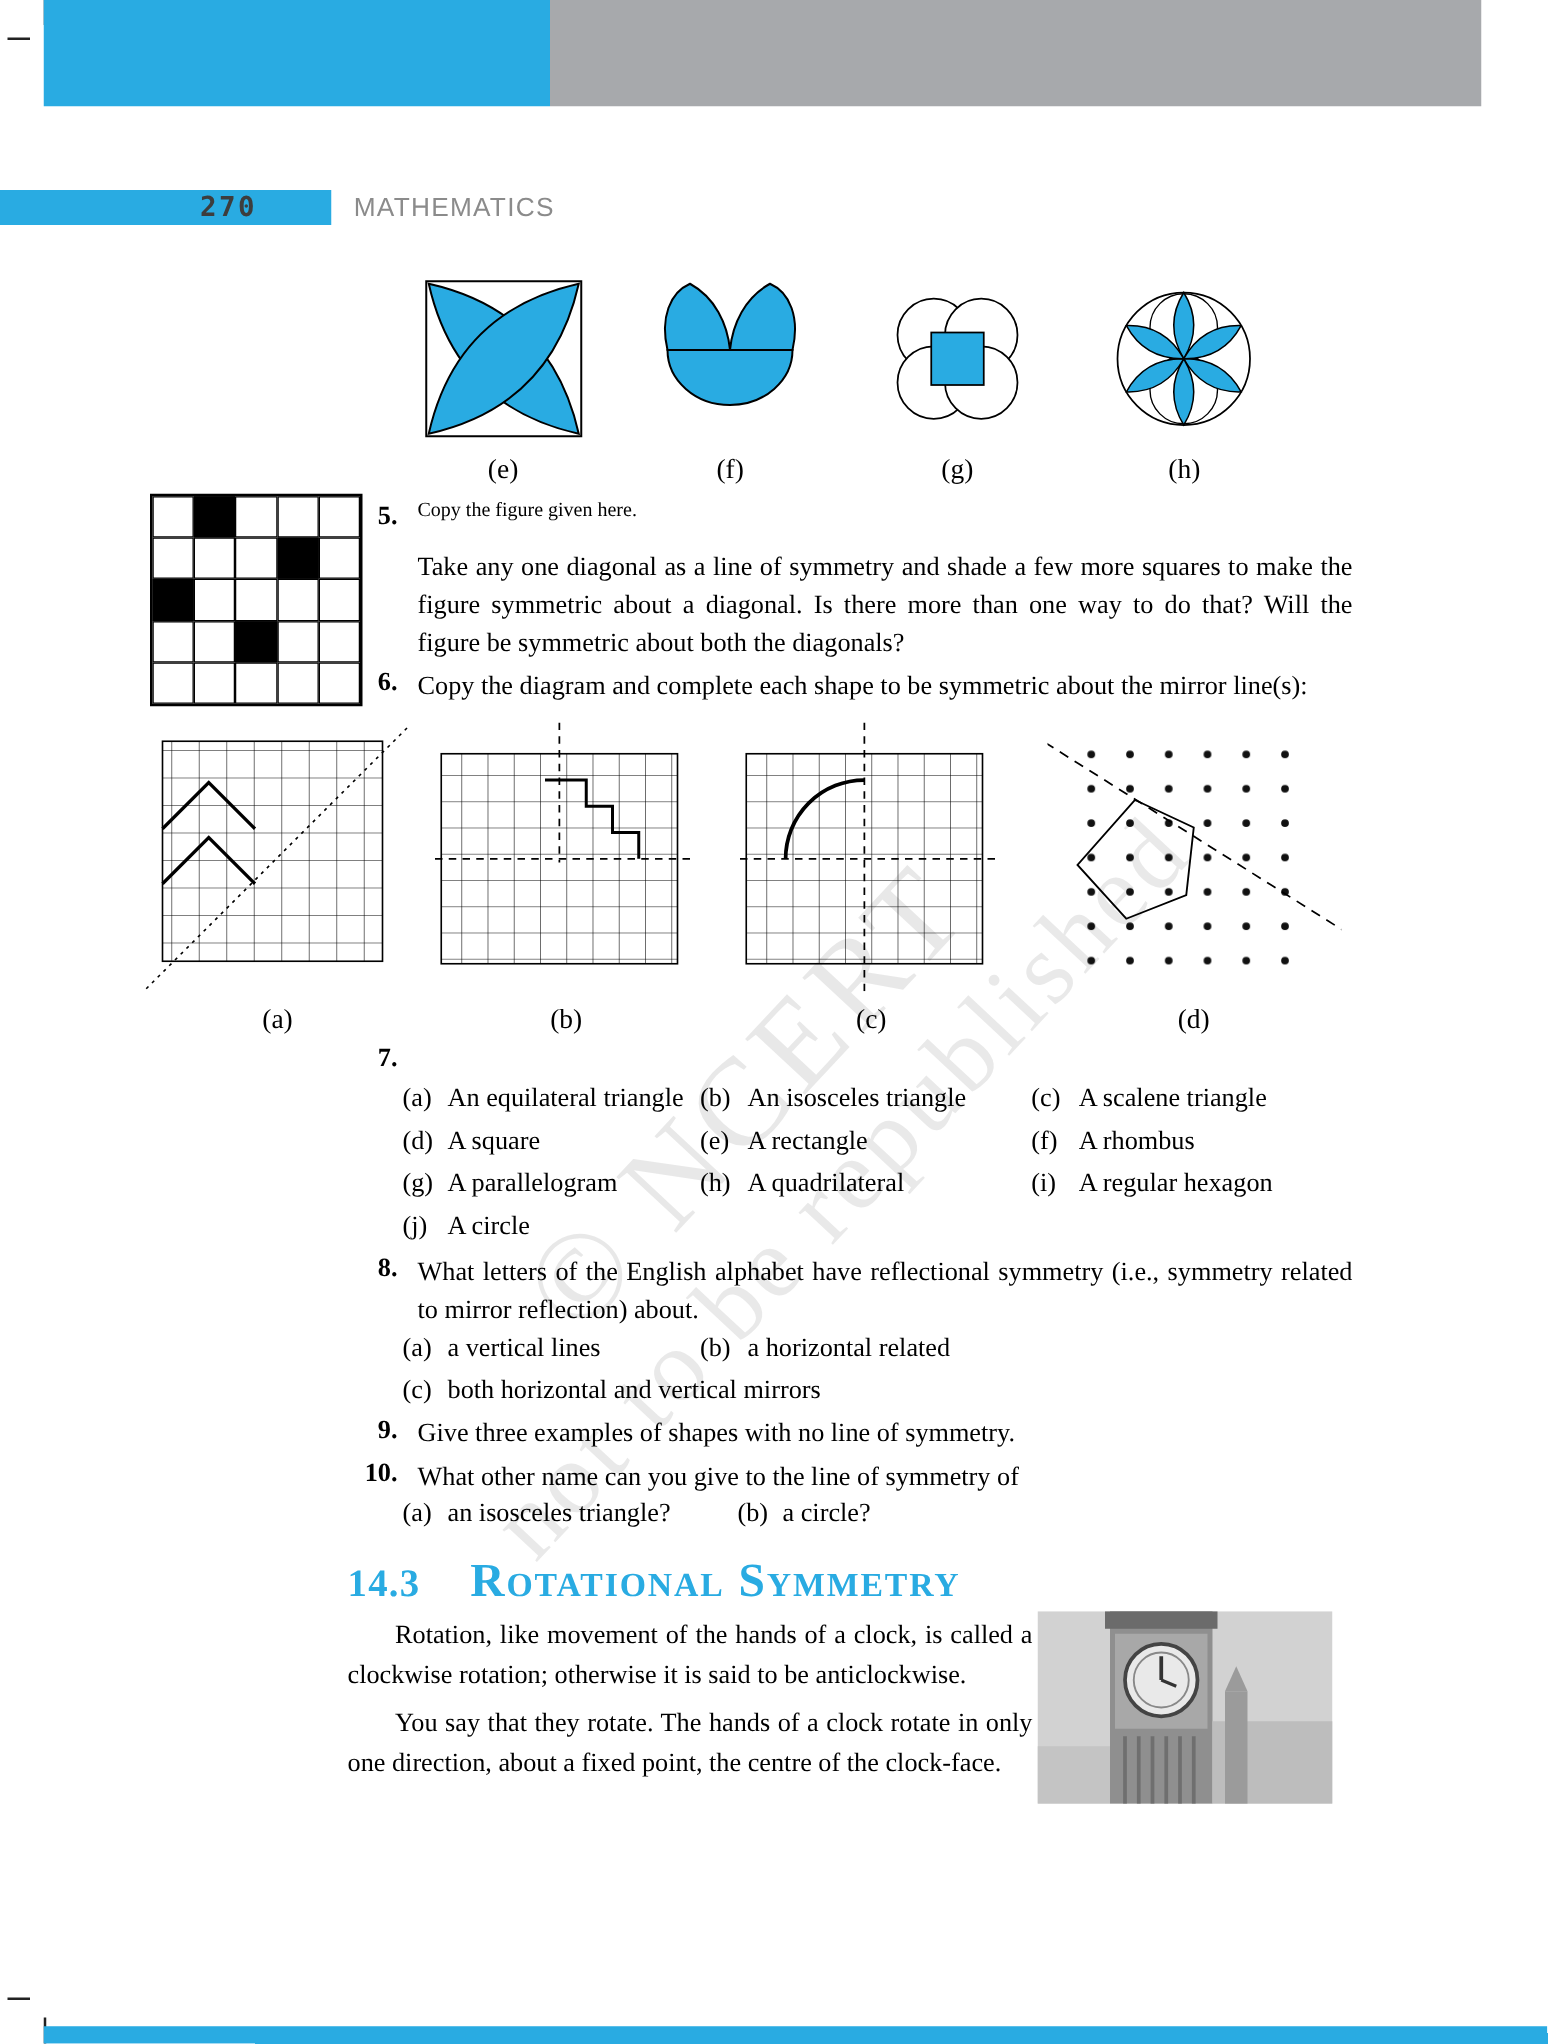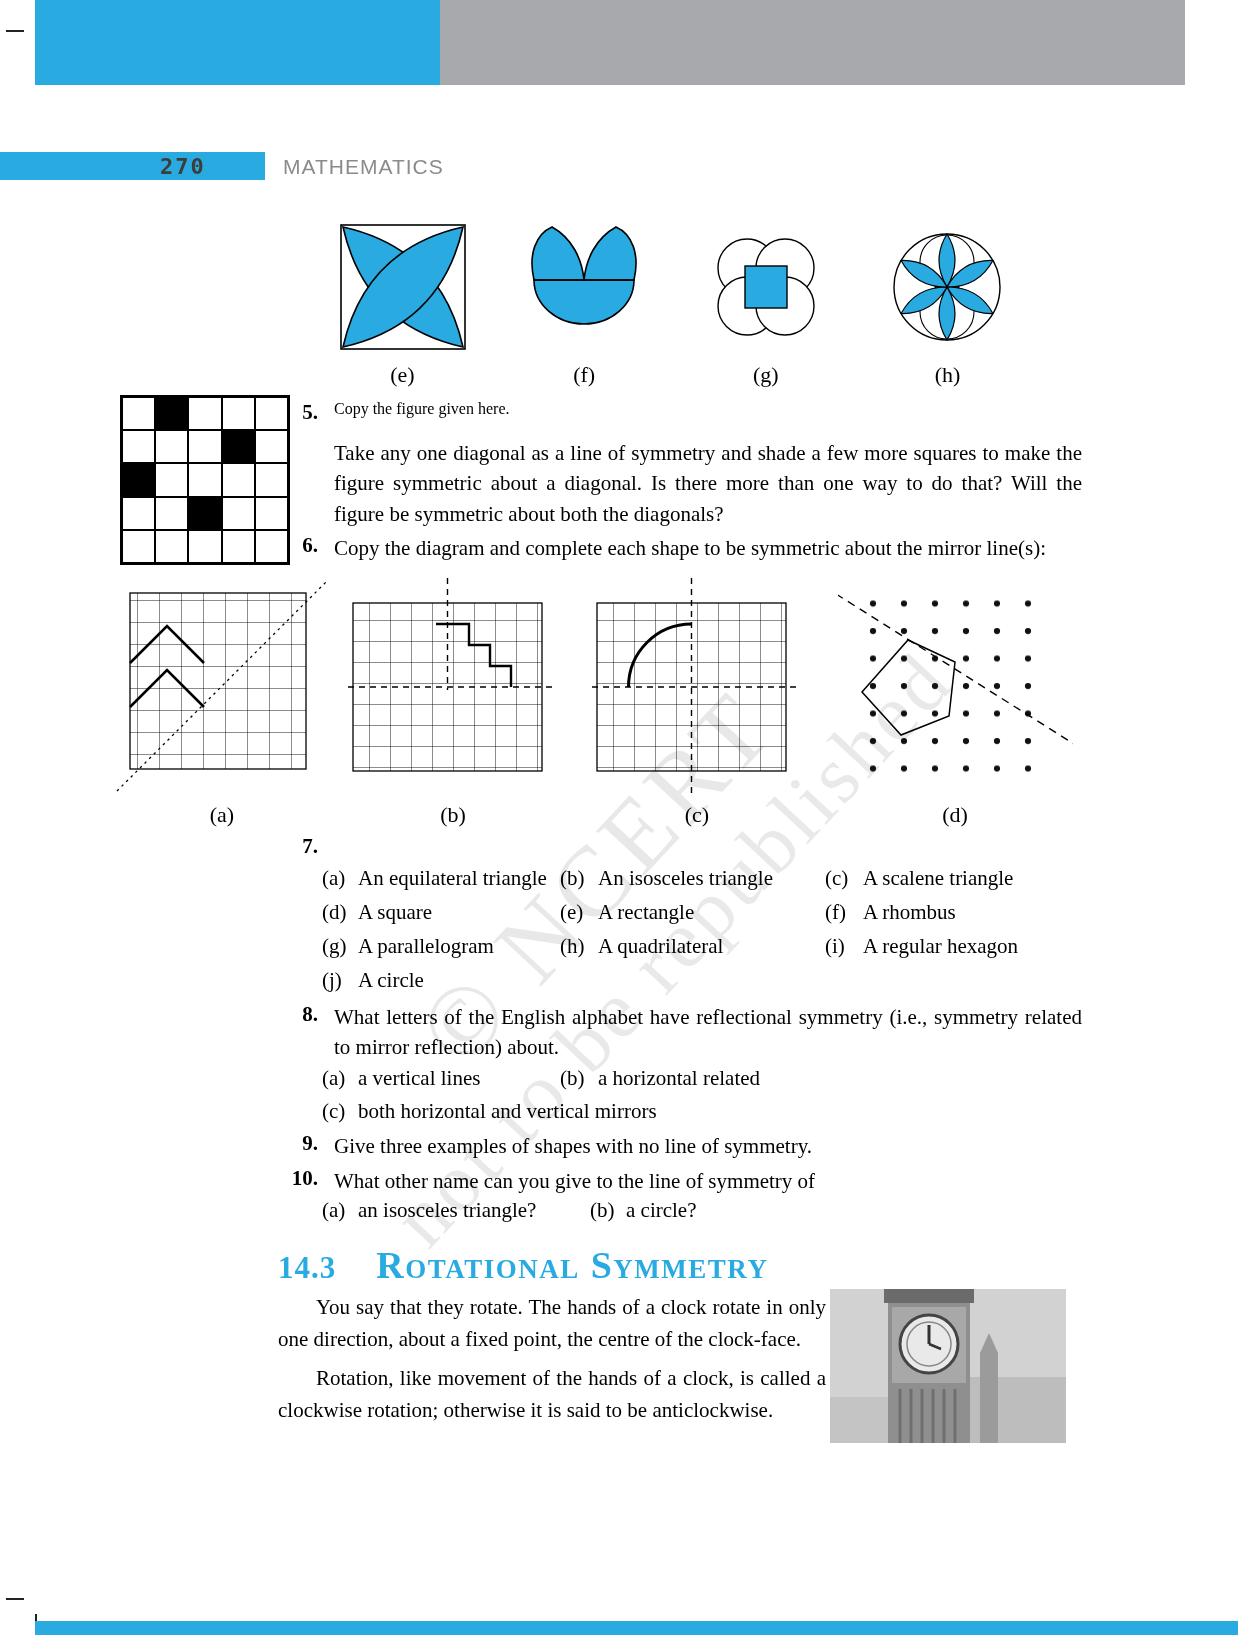--- a/index.html
+++ b/index.html
@@ -282,22 +282,22 @@
     <span class="lbl">(b)</span>
     <span>a circle?</span>
   </div>
 
   <div class="sec">
     <span class="sec-num">14.3</span>
     <span class="sec-title">Rotational Symmetry</span>
   </div>
 
   <div class="rotpara">
+    <p class="ind">Rotation, like movement of the hands of a clock, is called a clockwise rotation; otherwise it is said to be anticlockwise.</p>
     <p class="ind">You say that they rotate. The hands of a clock rotate in only one direction, about a fixed point, the centre of the clock-face.</p>
-    <p class="ind">Rotation, like movement of the hands of a clock, is called a clockwise rotation; otherwise it is said to be anticlockwise.</p>
   </div>
 
   <svg class="bigben" viewBox="0 0 236 154">
     <rect width="236" height="154" fill="#d2d2d2"></rect>
     <rect x="0" y="108" width="58" height="46" fill="#c4c4c4"></rect>
     <rect x="58" y="0" width="82" height="154" fill="#8f8f8f"></rect>
     <rect x="54" y="0" width="90" height="14" fill="#6b6b6b"></rect>
     <rect x="62" y="18" width="74" height="76" fill="#a8a8a8"></rect>
     <circle cx="99" cy="55" r="29" fill="#e9e9e9" stroke="#444" stroke-width="3"></circle>
     <circle cx="99" cy="55" r="22" fill="none" stroke="#888" stroke-width="1.5"></circle>

